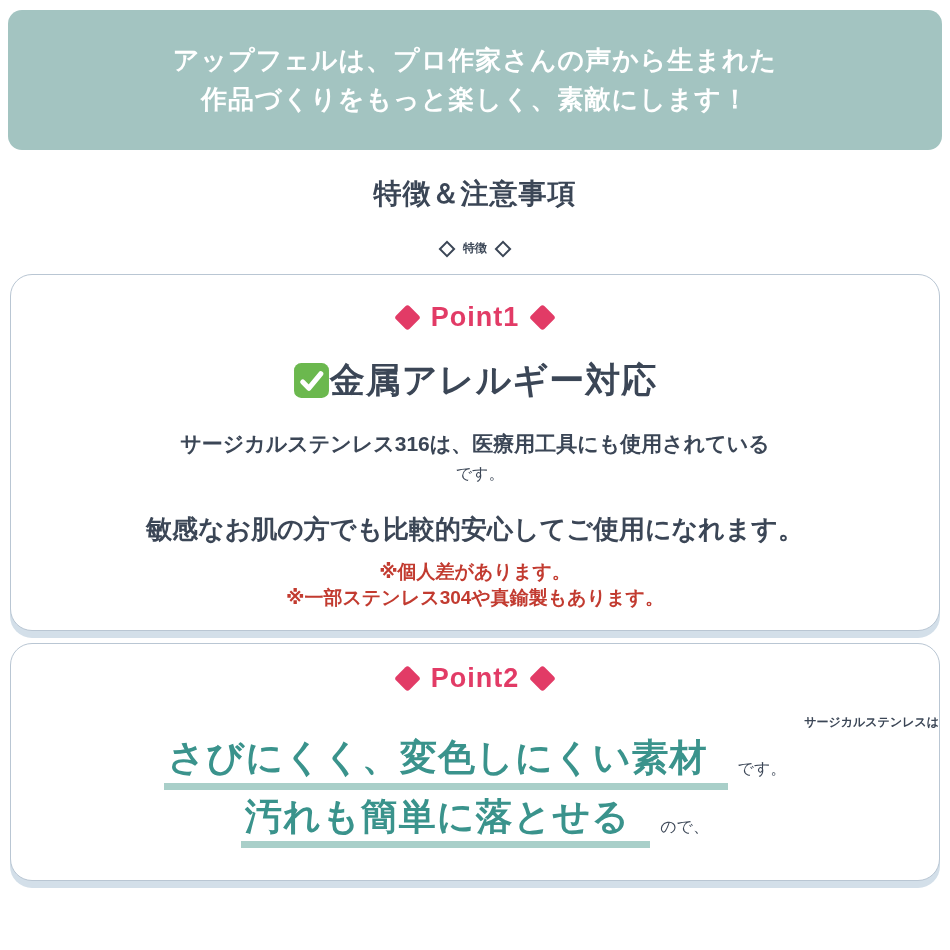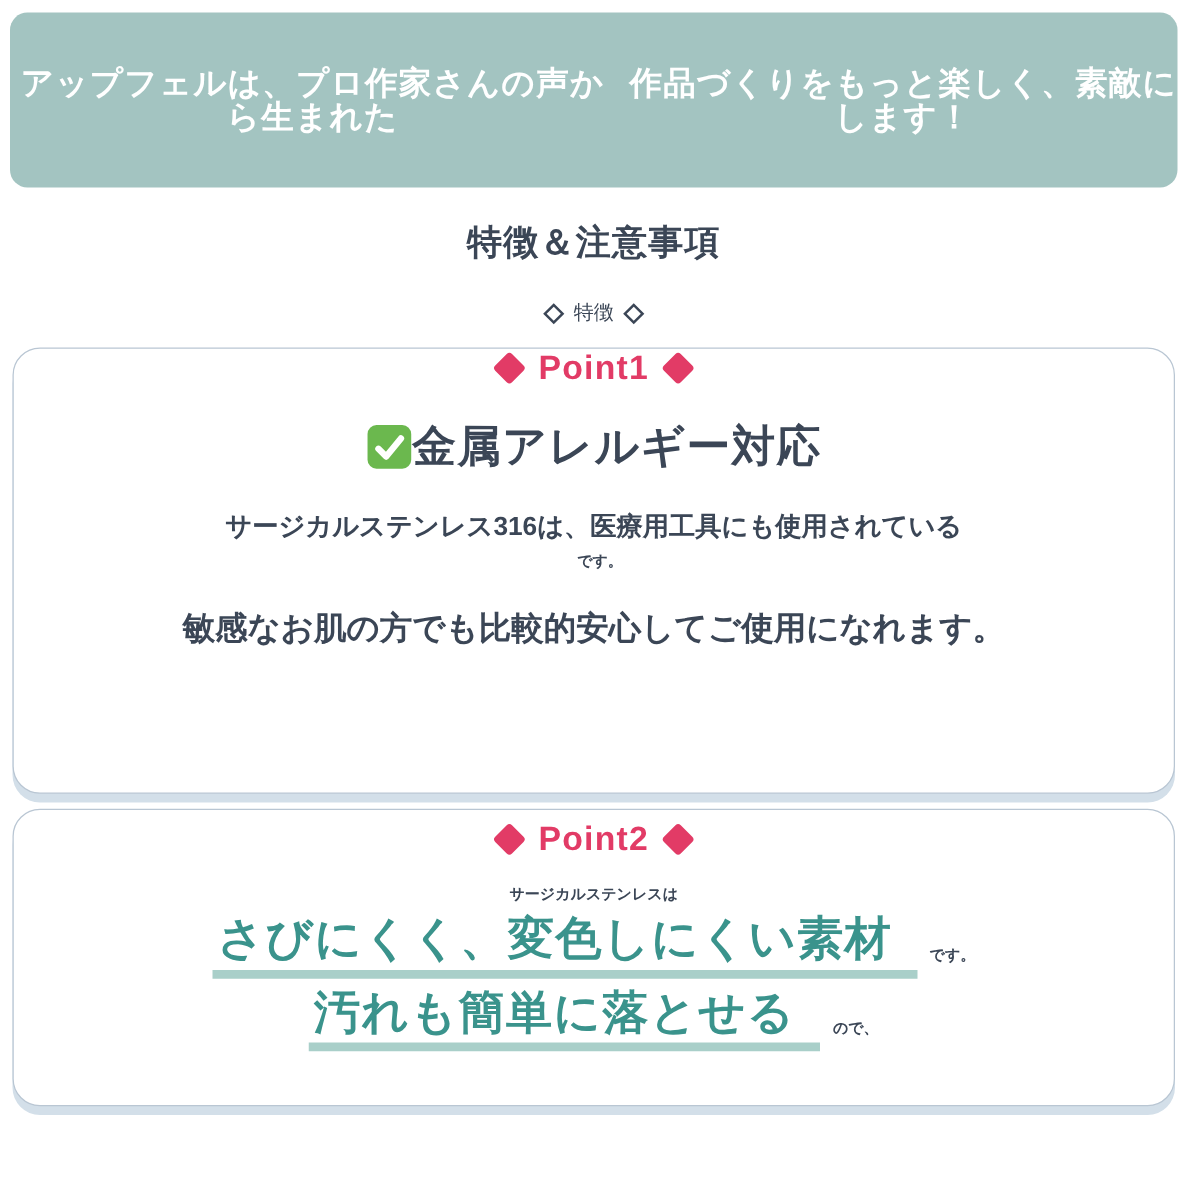--- a/index.html
+++ b/index.html
@@ -13,21 +13,21 @@
   }
 
   
   .banner {
     width: 934px;
     height: 140px;
     margin: 10px auto 0 auto;
     background: var(--banner-bg, #a3c4c1);
     border-radius: 14px;
     display: flex;
-    flex-direction: row;
+    flex-direction: column;
     justify-content: center;
     align-items: center;
     gap: 11px;
   }
   .banner-line {
     color: #ffffff;
     font-size: 26px;
     font-weight: bold;
     letter-spacing: 1px;
     line-height: 1.05;
@@ -42,43 +42,43 @@
     font-weight: bold;
     color: var(--dark-text, #3b4656);
     letter-spacing: 1px;
   }
   .section-sub {
     margin-top: 27px;
     display: flex;
     justify-content: center;
     align-items: center;
     gap: 10px;
-    font-size: 16px;
-    font-weight: normal;
+    font-size: 12px;
+    font-weight: bold;
     color: var(--dark-text, #3b4656);
   }
   .diamond-outline {
     width: 12px; height: 12px;
     border: 2px solid var(--dark-text, #3b4656);
     transform: rotate(45deg);
     display: inline-block;
   }
 
   
   .card {
     width: 930px;
     margin: 0 auto;
     background: #ffffff;
     border: 1px solid var(--card-border, #b9c6d3);
     border-radius: 22px;
     box-shadow: 0 7px 0 var(--card-shadow, #d3dfe9);
     text-align: center;
   }
-  .card-1 { margin-top: 17px; height: 357px; }
-  .card-2 { margin-top: 12px; height: 238px; padding-top: 8px; }
+  .card-1 { margin-top: 17px; height: 357px; padding-top: 27px; }
+  .card-2 { margin-top: 12px; height: 238px; padding-top: 19px; text-align: right; }
 
   .point-row {
     display: flex;
     justify-content: center;
     align-items: center;
     gap: 14px;
   }
   .point-label {
     color: var(--accent-pink, #e23b66);
     font-size: 27px;
@@ -124,22 +124,22 @@
   .highlight-em {
     color: var(--teal-text, #3a938c);
     font-size: 37px;
     font-weight: bold;
     letter-spacing: 1px;
     border-bottom: 7px solid var(--teal-underline, #a9cfc9);
     padding: 0 20px 3px 4px;
     line-height: 1.15;
   }
   .highlight-tail {
-    font-size: 12px;
-    font-weight: bold;
+    font-size: 16px;
+    font-weight: normal;
     color: var(--dark-text, #3b4656);
     padding: 0 0 10px 10px;
   }
 
   .note-text {
     margin-top: 17px;
     font-size: 26px;
     font-weight: bold;
     color: var(--dark-text, #3b4656);
   }
@@ -184,20 +184,24 @@
   </div>
 
   <div class="intro-text">サージカルステンレス316は、医療用工具にも使用されている</div>
 
   <div class="highlight-row">
     <span class="highlight-tail">です。</span>
   </div>
 
   <div class="note-text">敏感なお肌の方でも比較的安心してご使用になれます。</div>
 
+  <div class="warnings">
+    <div class="warning-text">※個人差があります。</div>
+    <div class="warning-text">※一部ステンレス304や真鍮製もあります。</div>
+  </div>
 </div>
 
 <div class="card card-2">
   <div class="point-row">
     <span class="diamond-solid"></span>
     <span class="point-label">Point2</span>
     <span class="diamond-solid"></span>
   </div>
 
 

